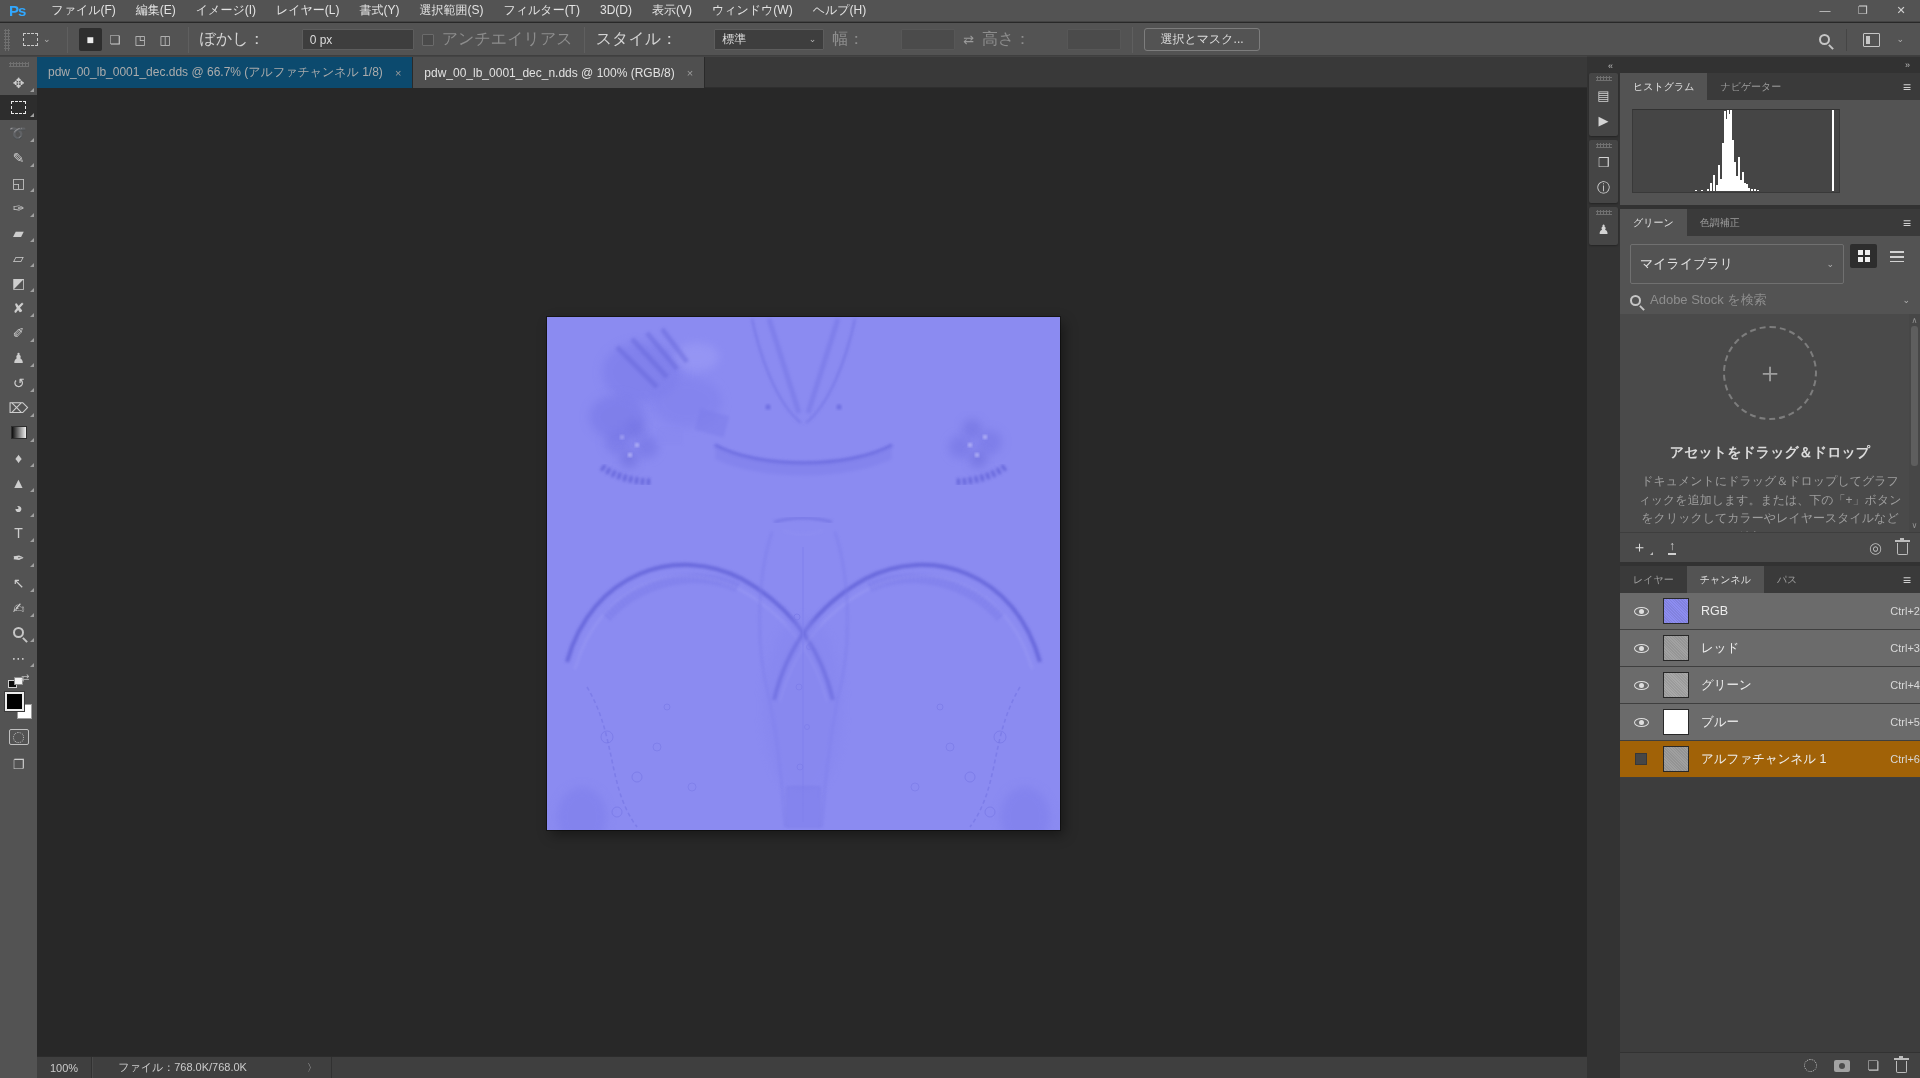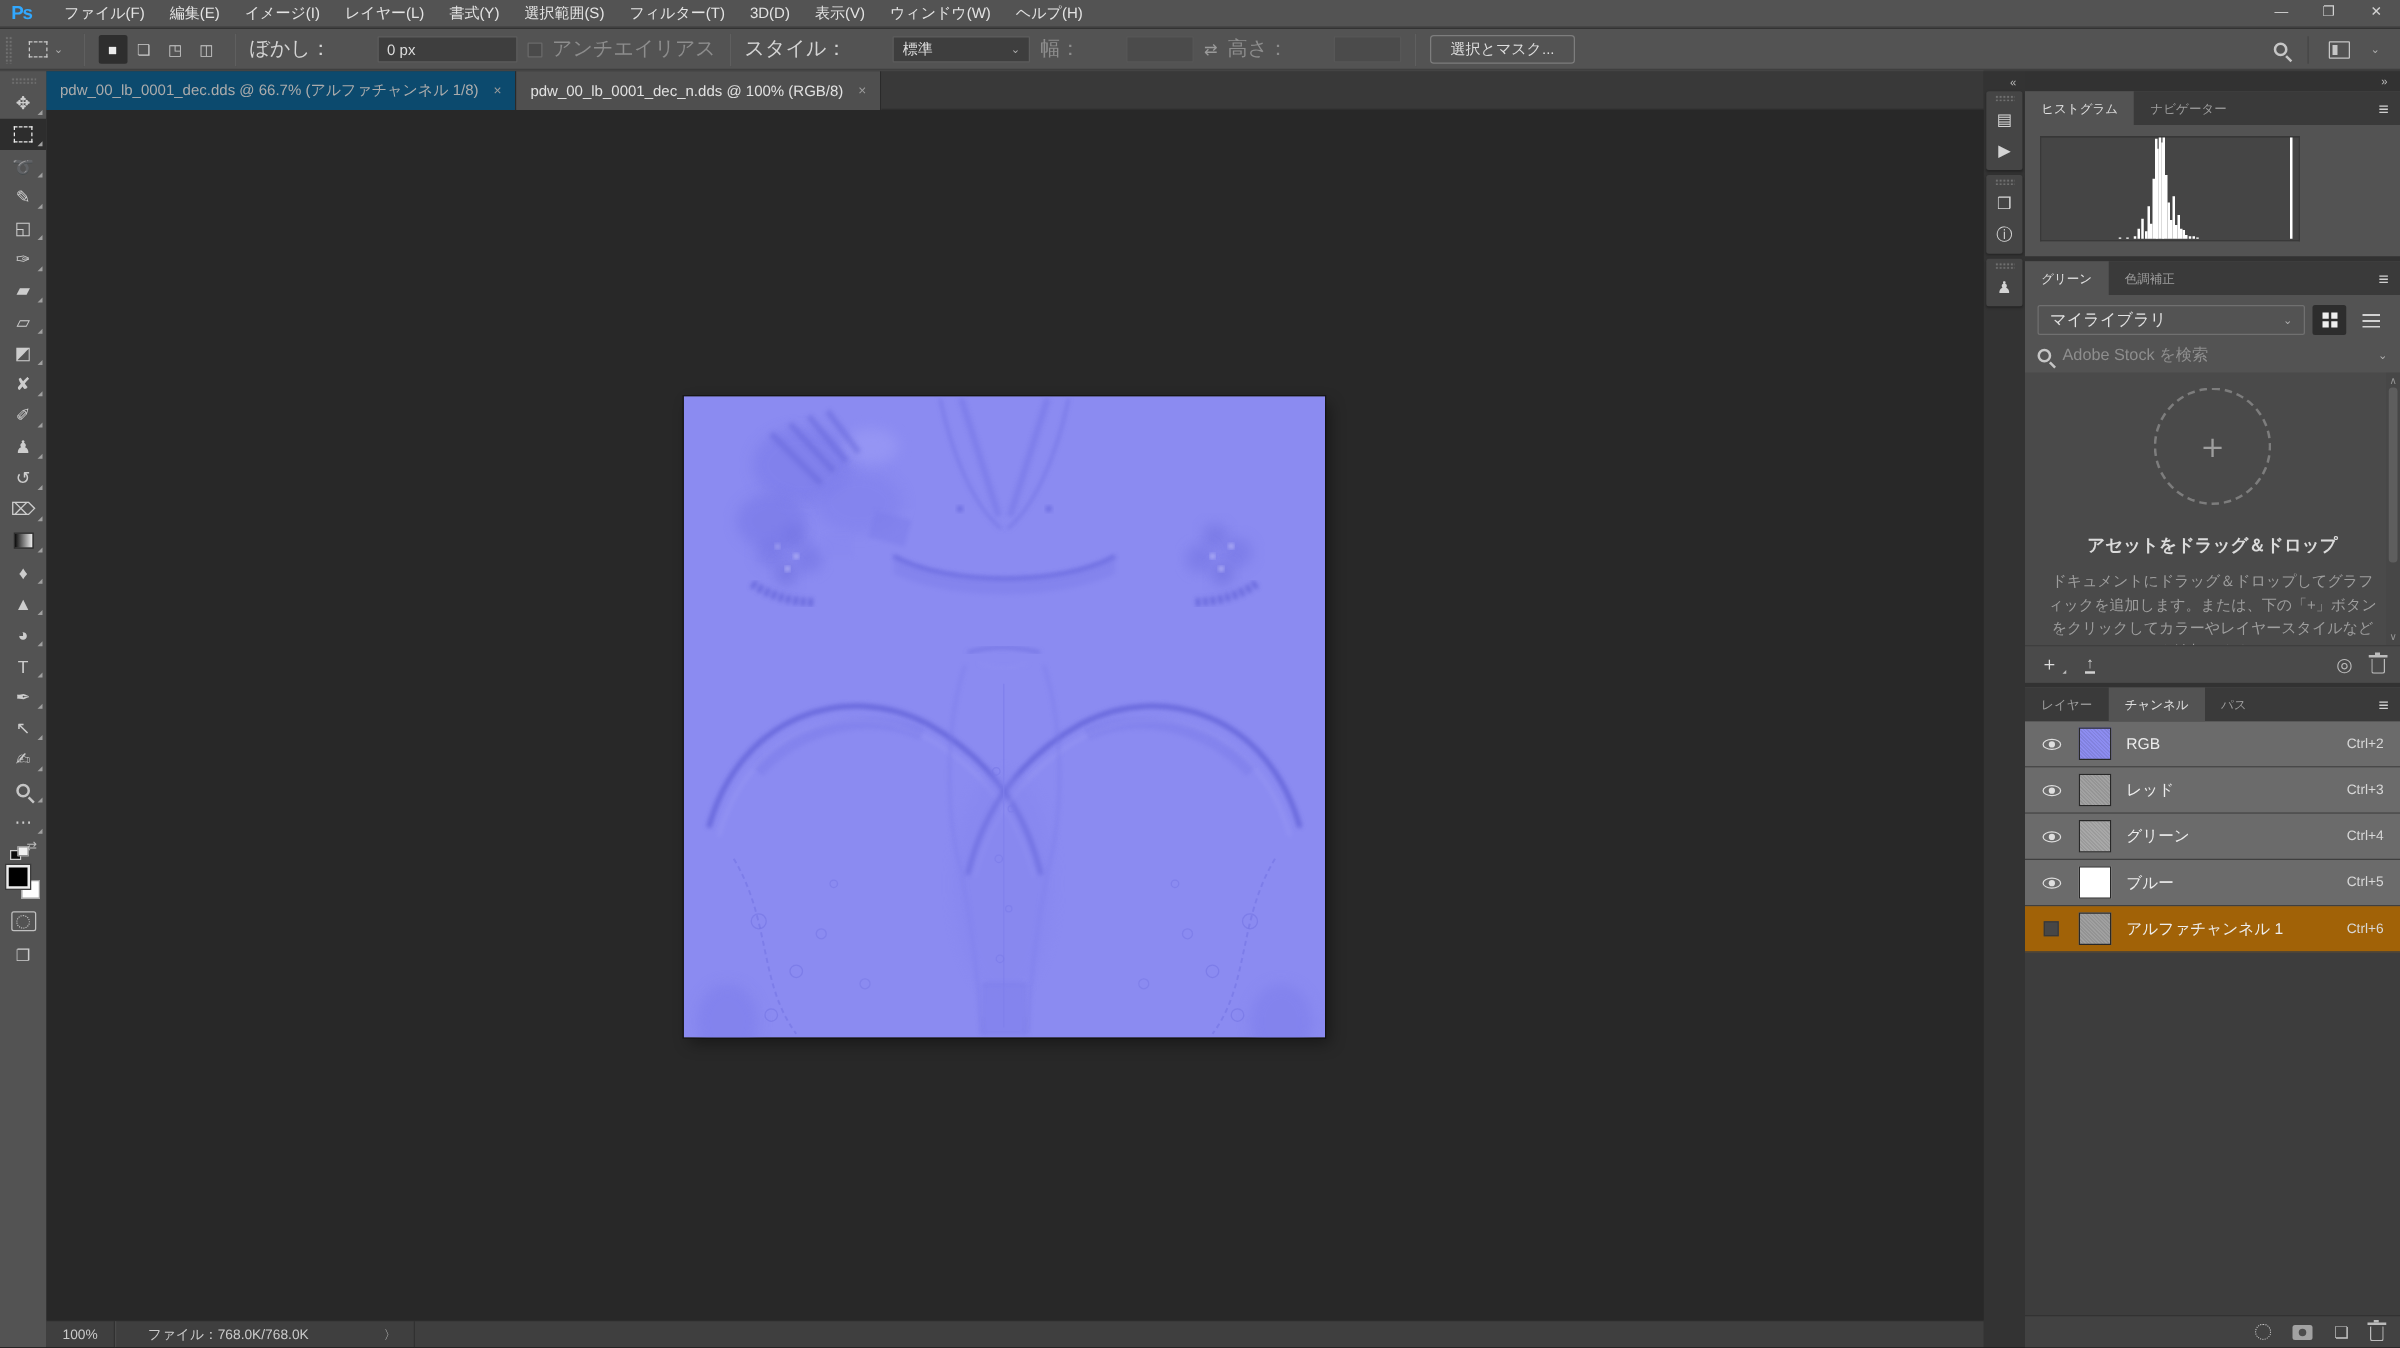--- a/index.html
+++ b/index.html
@@ -92,21 +92,21 @@
   .ptabs{display:flex;background:#3a3a3a;height:27px;align-items:stretch;position:relative;}
   .ptab{padding:0 13px;font-size:10px;color:#9d9d9d;display:flex;align-items:center;white-space:nowrap;}
   .ptab.active{background:#535353;color:#e0e0e0;}
   .pmenu{position:absolute;right:9px;top:0;bottom:0;display:flex;align-items:center;color:#d0d0d0;font-size:14px;}
 
   .hist-body{padding:9px 12px 12px;}
   .hist-box{position:relative;width:208px;height:84px;background:#454545;border:1px solid #393939;border-top-color:#323232;overflow:hidden;}
   .hist-bar{position:absolute;bottom:1px;width:2px;background:#fff;}
 
   .lib-row1{display:flex;gap:6px;padding:8px 10px 2px;}
-  .lib-select{flex:1;height:24px;border:1px solid #707070;border-radius:2px;display:flex;align-items:center;justify-content:space-between;padding:0 9px;color:#e2e2e2;font-size:13px;}
+  .lib-select{flex:1;height:40px;border:1px solid #707070;border-radius:2px;display:flex;align-items:center;justify-content:space-between;padding:0 9px;color:#e2e2e2;font-size:13px;}
   .view-btn{width:27px;height:24px;border-radius:2px;display:flex;align-items:center;justify-content:center;}
   .view-btn.grid{background:#2d2d2d;}
   .grid-ic{position:relative;width:12px;height:12px;}
   .grid-ic::before{content:"";position:absolute;width:5px;height:5px;background:#efefef;box-shadow:7px 0 0 #efefef,0 7px 0 #efefef,7px 7px 0 #efefef;}
   .list-ic{width:14px;height:11px;background:repeating-linear-gradient(#d2d2d2 0 2px,transparent 2px 5px);}
   .lib-search{display:flex;align-items:center;gap:9px;height:28px;padding:0 10px;color:#8e8e8e;font-size:13px;}
   .lib-search .chev{margin-left:auto;}
   .lib-content{position:relative;background:#4a4a4a;height:218px;overflow:hidden;}
   .drop-circle{width:94px;height:94px;border:2px dashed #7d7d7d;border-radius:50%;margin:12px auto 0;display:flex;align-items:center;justify-content:center;color:#9e9e9e;font-size:28px;}
   .drop-title{text-align:center;color:#dbdbdb;font-size:14px;margin-top:24px;font-weight:bold;}
@@ -127,21 +127,21 @@
   .ch-row{display:flex;align-items:center;height:37px;border-bottom:1px solid #3f3f3f;padding-left:8px;flex:none;}
   .ch-row.selected{background:#6b6b6b;}
   .ch-row.unselected{background:#a16207;}
   .eye-cell{width:26px;display:flex;justify-content:center;flex:none;}
   .eye{width:15px;height:9px;border:1px solid #dedede;border-radius:50%;position:relative;}
   .eye::after{content:"";position:absolute;left:50%;top:50%;width:5px;height:5px;margin:-2.5px 0 0 -2.5px;background:#dedede;border-radius:50%;}
   .ch-checkbox{width:12px;height:12px;background:#464646;border:1px solid #383838;}
   .ch-thumb{width:26px;height:26px;border:1px solid #282828;margin:0 12px 0 9px;flex:none;}
   .ch-thumb.noise{background-image:repeating-linear-gradient(45deg,rgba(0,0,0,.08) 0 1px,transparent 1px 2px);}
   .ch-label{flex:1;font-size:12.5px;color:#ededed;}
-  .ch-short{font-size:11px;color:#d8d8d8;margin-right:13px;}
+  .ch-short{font-size:11px;color:#d8d8d8;margin-right:0;}
   .ch-empty{flex:1;background:#3d3d3d;}
   .ch-footer{height:26px;background:#424242;border-top:1px solid #323232;display:flex;align-items:center;justify-content:flex-end;gap:17px;padding-right:13px;flex:none;}
   .dot-circle{width:13px;height:13px;border:1px dotted #c4c4c4;border-radius:50%;}
   .save-ch{width:16px;height:12px;background:#a2a2a2;border-radius:2px;position:relative;}
   .save-ch::after{content:"";position:absolute;left:50%;top:50%;width:6px;height:6px;margin:-3px 0 0 -3px;background:#4c4c4c;border-radius:50%;}
   .new-ch{color:#c4c4c4;font-size:13px;}
 </style>
 </head>
 <body>
 

